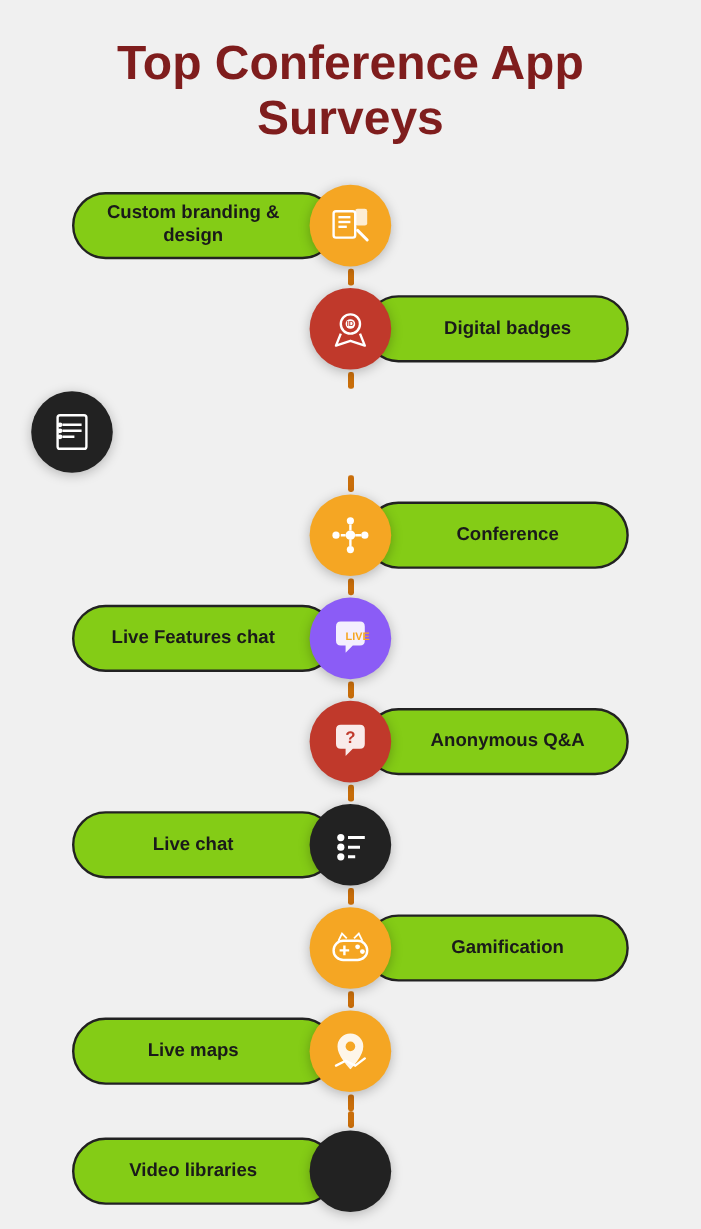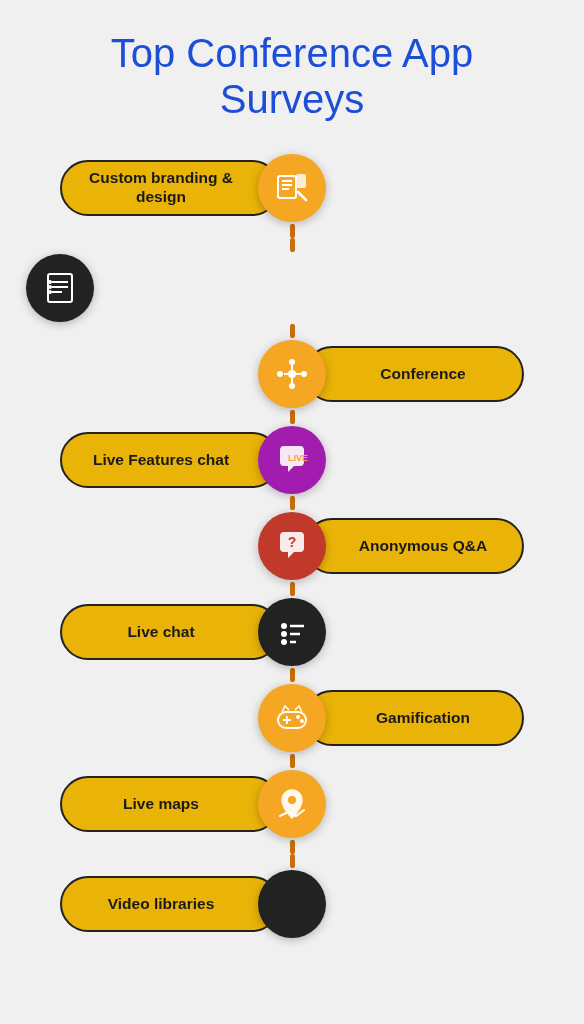--- a/index.html
+++ b/index.html
@@ -9,23 +9,23 @@
       background: #f0f0f0;
       font-family: 'Arial', sans-serif;
       display: flex;
       flex-direction: column;
       align-items: center;
       padding: 30px 20px 30px;
     }
 
     .page-title {
       font-size: 40px;
-      font-weight: 400;
+      font-weight: 700;
       text-align: center;
-      color: #1d4ed8;
+      color: #7f1d1d;
       line-height: 1.15;
       margin-bottom: 30px;
     }
 
     .items-col {
       display: flex;
       flex-direction: column;
       align-items: center;
       width: 100%;
     }
@@ -57,21 +57,21 @@
       flex: 1;
       display: flex;
       justify-content: flex-start;
       align-items: center;
     }
 
     .feature-pill {
       height: 56px;
       border-radius: 28px;
       border: 2.5px solid #222;
-      background: #eab308;
+      background: #84cc16;
       display: flex;
       align-items: center;
       justify-content: center;
       font-size: 15.5px;
       font-weight: 700;
       color: #1a1a1a;
       padding: 0 18px;
       width: 220px;
       text-align: center;
       line-height: 1.2;
@@ -142,20 +142,36 @@
     <rect x="8" y="18" width="7" height="2" fill="white"></rect>
     <rect x="22" y="4" width="10" height="14" rx="2" fill="white" opacity="0.8"></rect>
     <path d="M24 22 L32 30" stroke="white" stroke-width="2.5" stroke-linecap="round"></path>
   </svg>
         </div>
       </div>
       <div class="tri-right"></div>
     </div>
     <div class="connector-row">
       <div class="conn-line"></div>
+    </div>
+    <div class="tri-row">
+      <div class="tri-left"></div>
+      <div class="tri-center">
+        <div class="icon-circ" style="background: rgb(192, 57, 43);">
+          <svg width="36" height="36" viewBox="0 0 36 36" fill="white" xmlns="http://www.w3.org/2000/svg">
+    <circle cx="18" cy="14" r="8" stroke="white" stroke-width="2" fill="none"></circle>
+    <circle cx="18" cy="14" r="4" fill="white"></circle>
+    <path d="M10 22 L6 32 L18 28 L30 32 L26 22" stroke="white" stroke-width="2" fill="none" stroke-linejoin="round"></path>
+    <text x="18" y="16" text-anchor="middle" font-size="6" fill="#C0392B" font-weight="bold">ID</text>
+  </svg>
+        </div>
+      </div>
+      <div class="tri-right">
+        <div class="feature-pill pill-right">Digital badges</div>
+      </div>
     </div>
     <div class="connector-row">
       <div class="conn-line"></div>
     </div>
     <div class="tri-row">
       <div class="tri-center">
         <div class="icon-circ" style="background: rgb(34, 34, 34);">
           <svg width="36" height="36" viewBox="0 0 36 36" fill="white" xmlns="http://www.w3.org/2000/svg">
     <rect x="6" y="4" width="24" height="28" rx="2" stroke="white" stroke-width="2" fill="none"></rect>
     <line x1="10" y1="12" x2="26" y2="12" stroke="white" stroke-width="2"></line>
@@ -194,21 +210,21 @@
       </div>
     </div>
     <div class="connector-row">
       <div class="conn-line"></div>
     </div>
     <div class="tri-row">
       <div class="tri-left">
         <div class="feature-pill pill-left">Live Features chat</div>
       </div>
       <div class="tri-center">
-        <div class="icon-circ" style="background: #a21caf;">
+        <div class="icon-circ" style="background: #8b5cf6;">
           <svg width="36" height="36" viewBox="0 0 36 36" fill="white" xmlns="http://www.w3.org/2000/svg">
     <path d="M6 8 Q6 4 10 4 L26 4 Q30 4 30 8 L30 20 Q30 24 26 24 L20 24 L14 30 L14 24 L10 24 Q6 24 6 20 Z" stroke="white" stroke-width="0" fill="white" opacity="0.9"></path>
     <text x="14" y="19" font-size="9" font-weight="bold" fill="#F5A623">LIVE</text>
   </svg>
         </div>
       </div>
       <div class="tri-right"></div>
     </div>
     <div class="connector-row">
       <div class="conn-line"></div>

